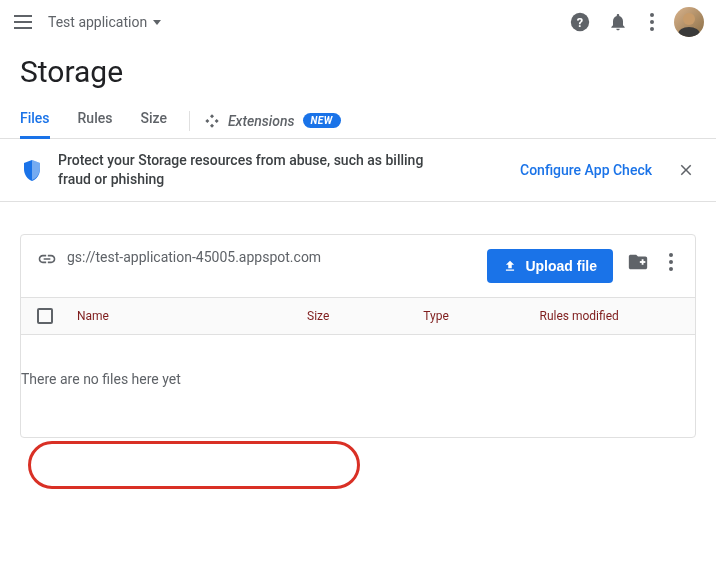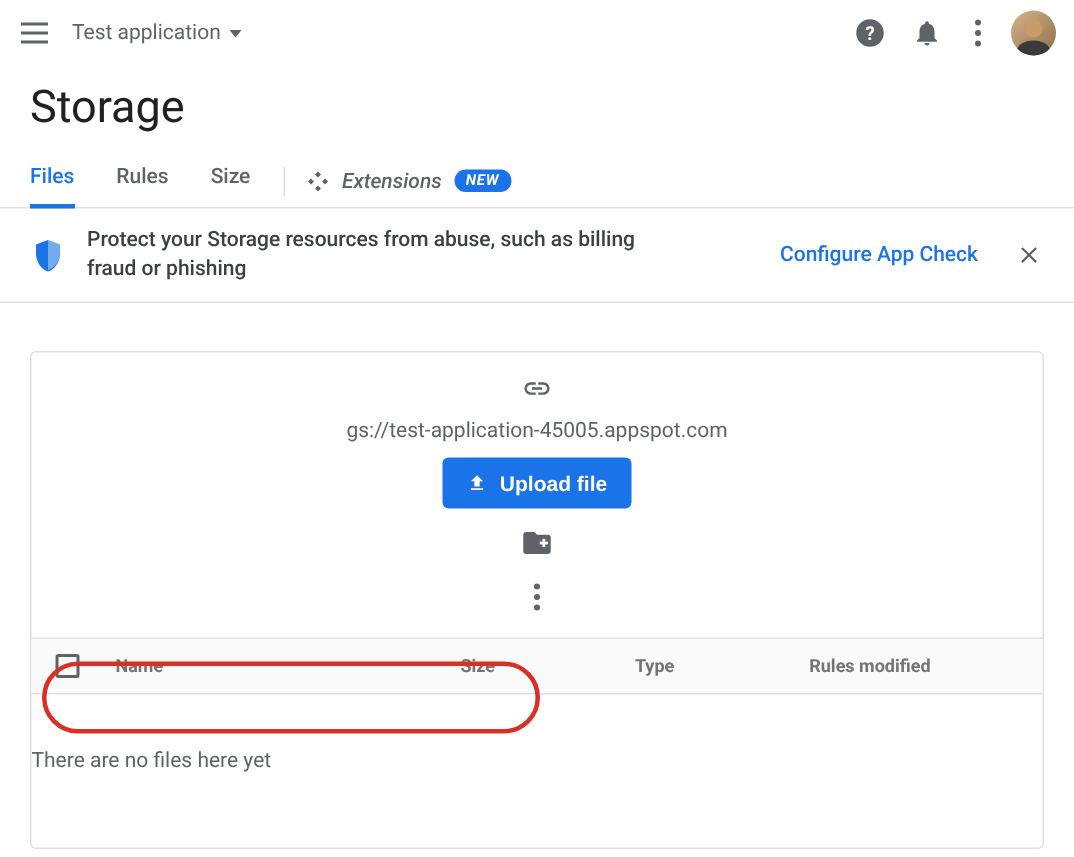--- a/index.html
+++ b/index.html
@@ -191,24 +191,22 @@
     .content {
       padding: 32px 20px 0;
     }
     .panel {
       border: 1px solid #e0e0e0;
       border-radius: 4px;
       background: #fff;
     }
     .bucket-row {
       display: flex;
-      align-items: center;
       padding: 14px 16px;
       gap: 10px;
-      flex-direction: column;
     }
     .red-circle {
       position: absolute;
       border: 3px solid #d93025;
       border-radius: 24px;
       left: 28px;
       width: 332px;
       height: 48px;
       top: 239px;
       pointer-events:none;
@@ -261,22 +259,22 @@
       border-radius: 50%;
     }
     
     .thead {
       display: flex;
       align-items: center;
       padding: 10px 16px;
       border-top: 1px solid #e0e0e0;
       border-bottom: 1px solid #e0e0e0;
       font-size: 12px;
-      color: #737373;
-      font-weight: 700;
+      color: #7f1d1d;
+      font-weight: 400;
       background:#fafafa;
     }
     .col-check { width: 40px; }
     .col-name { flex: 1.6; }
     .col-size { flex: 1; margin-left: 44px; }
     .col-type { flex: 1; }
     .col-mod { flex: 1.2; }
     .checkbox {
       width: 16px;
       height: 16px;

